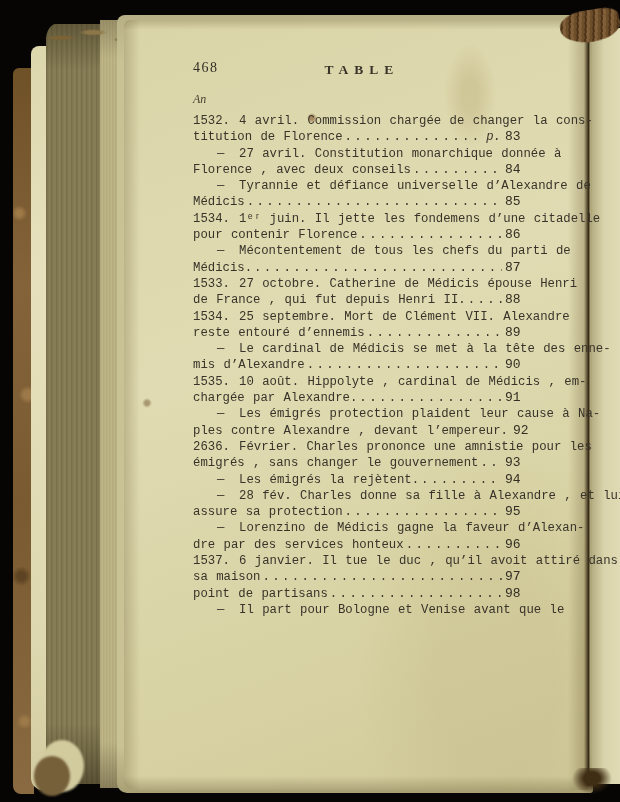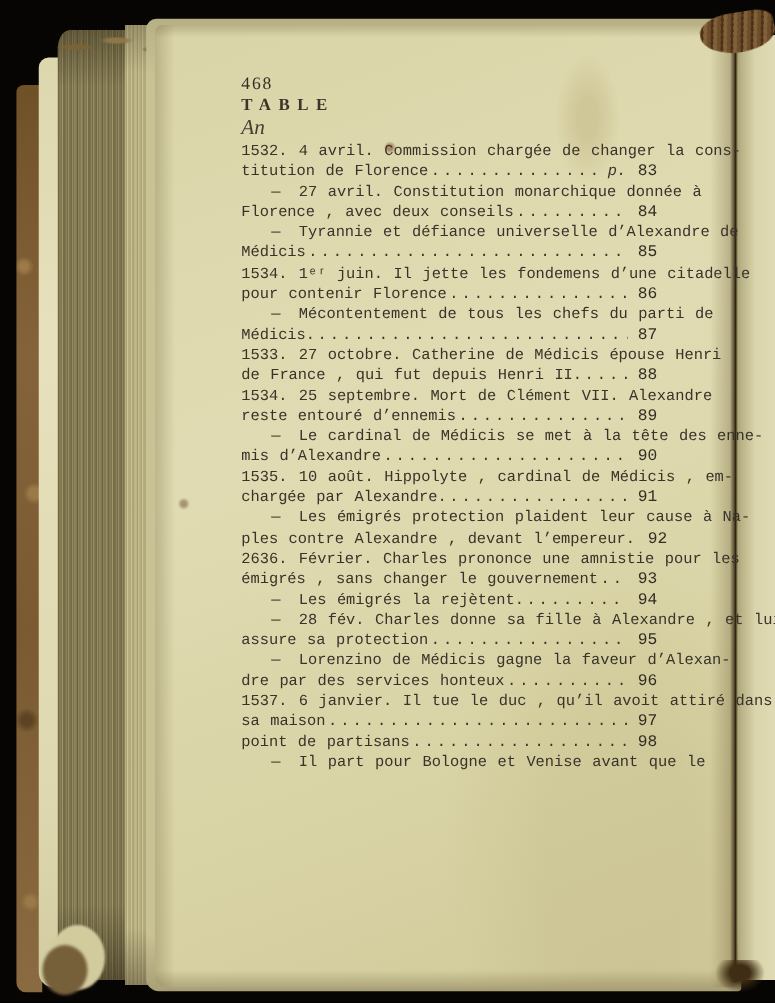--- a/index.html
+++ b/index.html
@@ -100,47 +100,47 @@
   .content{
     position:absolute;left:193px;top:60px;width:338px;
     color:#39332a;
   }
   .header-row{position:relative;height:26px;}
   .folio{
     position:absolute;left:0;top:0;
     font-size:14px;letter-spacing:1.5px;color:#332d24;
   }
   .running-title{
-    position:absolute;left:0;right:0;top:16px;
+    position:absolute;left:0;right:0;top:2px;text-align:center;
     font-size:13.5px;font-weight:bold;letter-spacing:6px;color:#3a342a;
   }
   .col-header{
     margin-top:6px;height:17px;
-    font-style:italic;font-size:17px;color:#453e32;
+    font-style:italic;font-size:12px;color:#453e32;
   }
   .entries{
     margin-top:4px;
     font-size:12.3px;line-height:16.3px;
     word-spacing:1px;
     font-family:Liberation Mono, monospace;
   }
   .entry{position:relative;}
   .line{white-space:nowrap;}
   .line.cont{}
   .line.with-page{display:flex;align-items:baseline;}
   .line.with-page .text{flex:0 0 auto;}
   .prefix{display:inline-block;width:46px;flex:0 0 46px;}
   .prefix.dash{text-indent:24px;}
   .dots{
     flex:1 1 auto;min-width:0;overflow:hidden;white-space:nowrap;
     letter-spacing:2.4px;margin:0 3px 0 2px;
   }
   .page-abbrev{font-style:italic;margin-right:4px;flex:0 0 auto;}
   .pagenum{
-    flex:0 0 26px;width:26px;text-align:center;
+    flex:0 0 26px;width:26px;text-align:left;
     font-size:13px;color:#332d24;
   }
 </style>
 </head>
 <body>
 
 <div class="scan">
 
   <div class="cover-strip"></div>
   <div class="cream-strip"></div>

